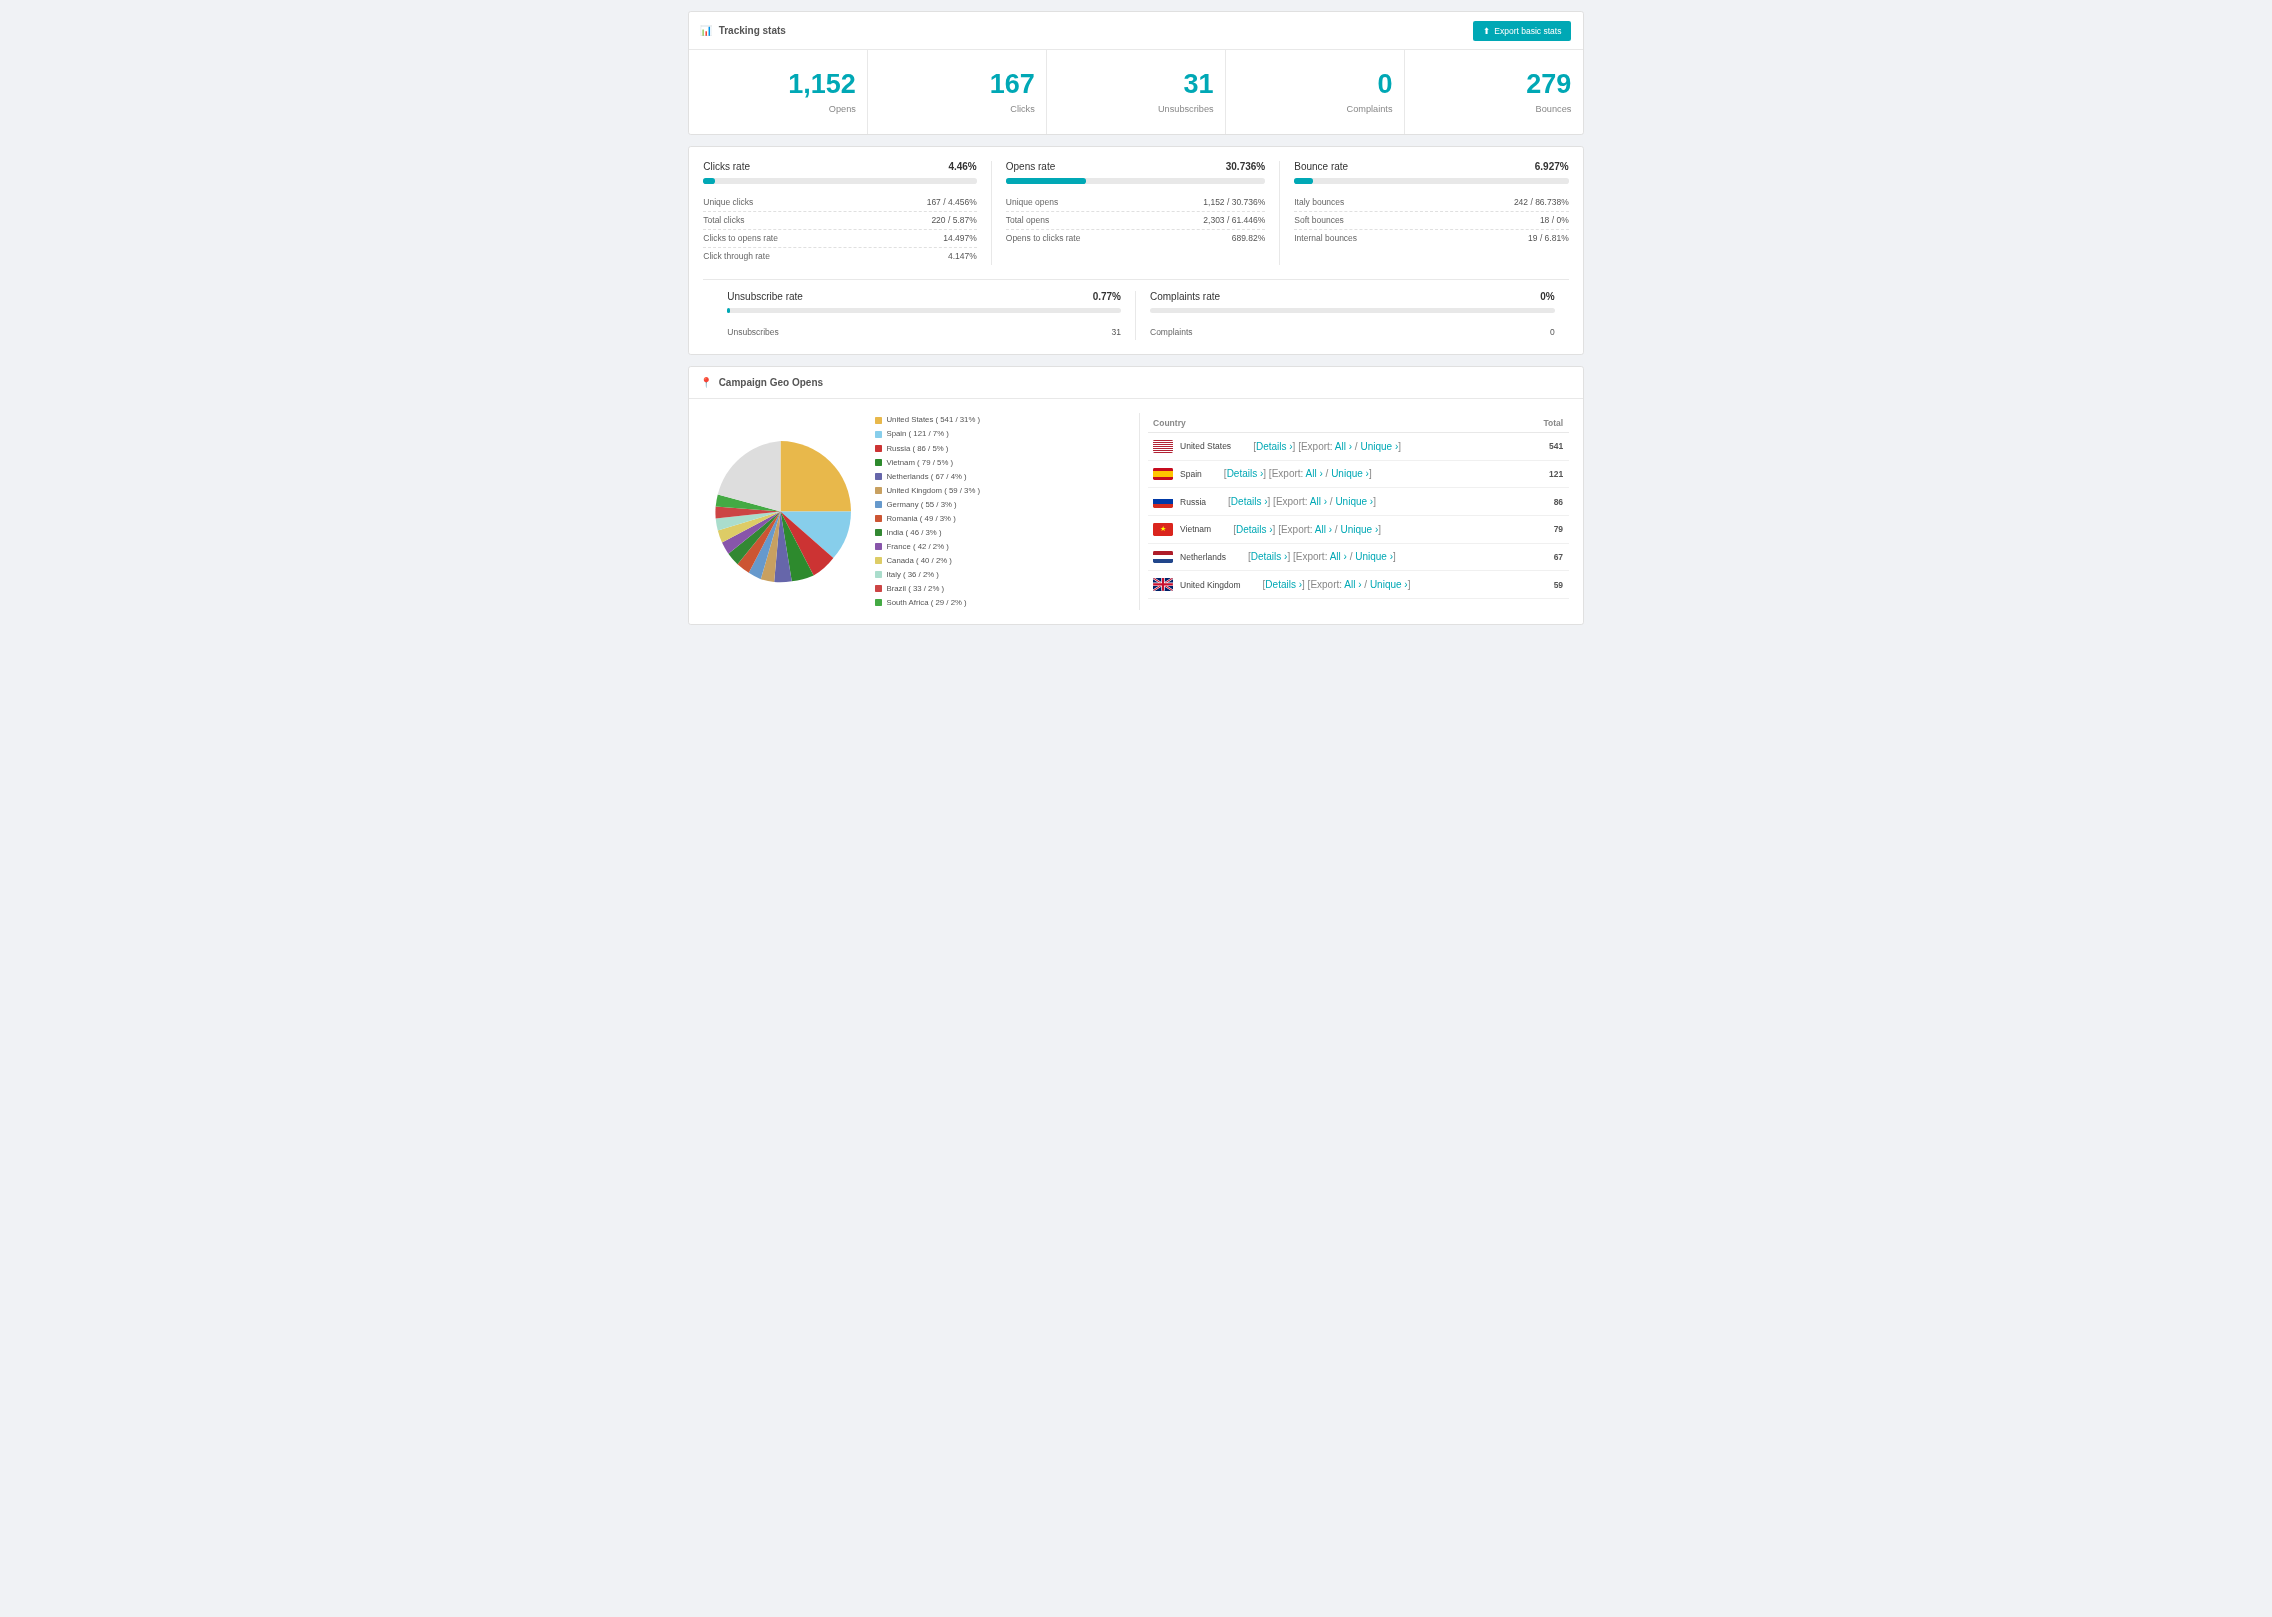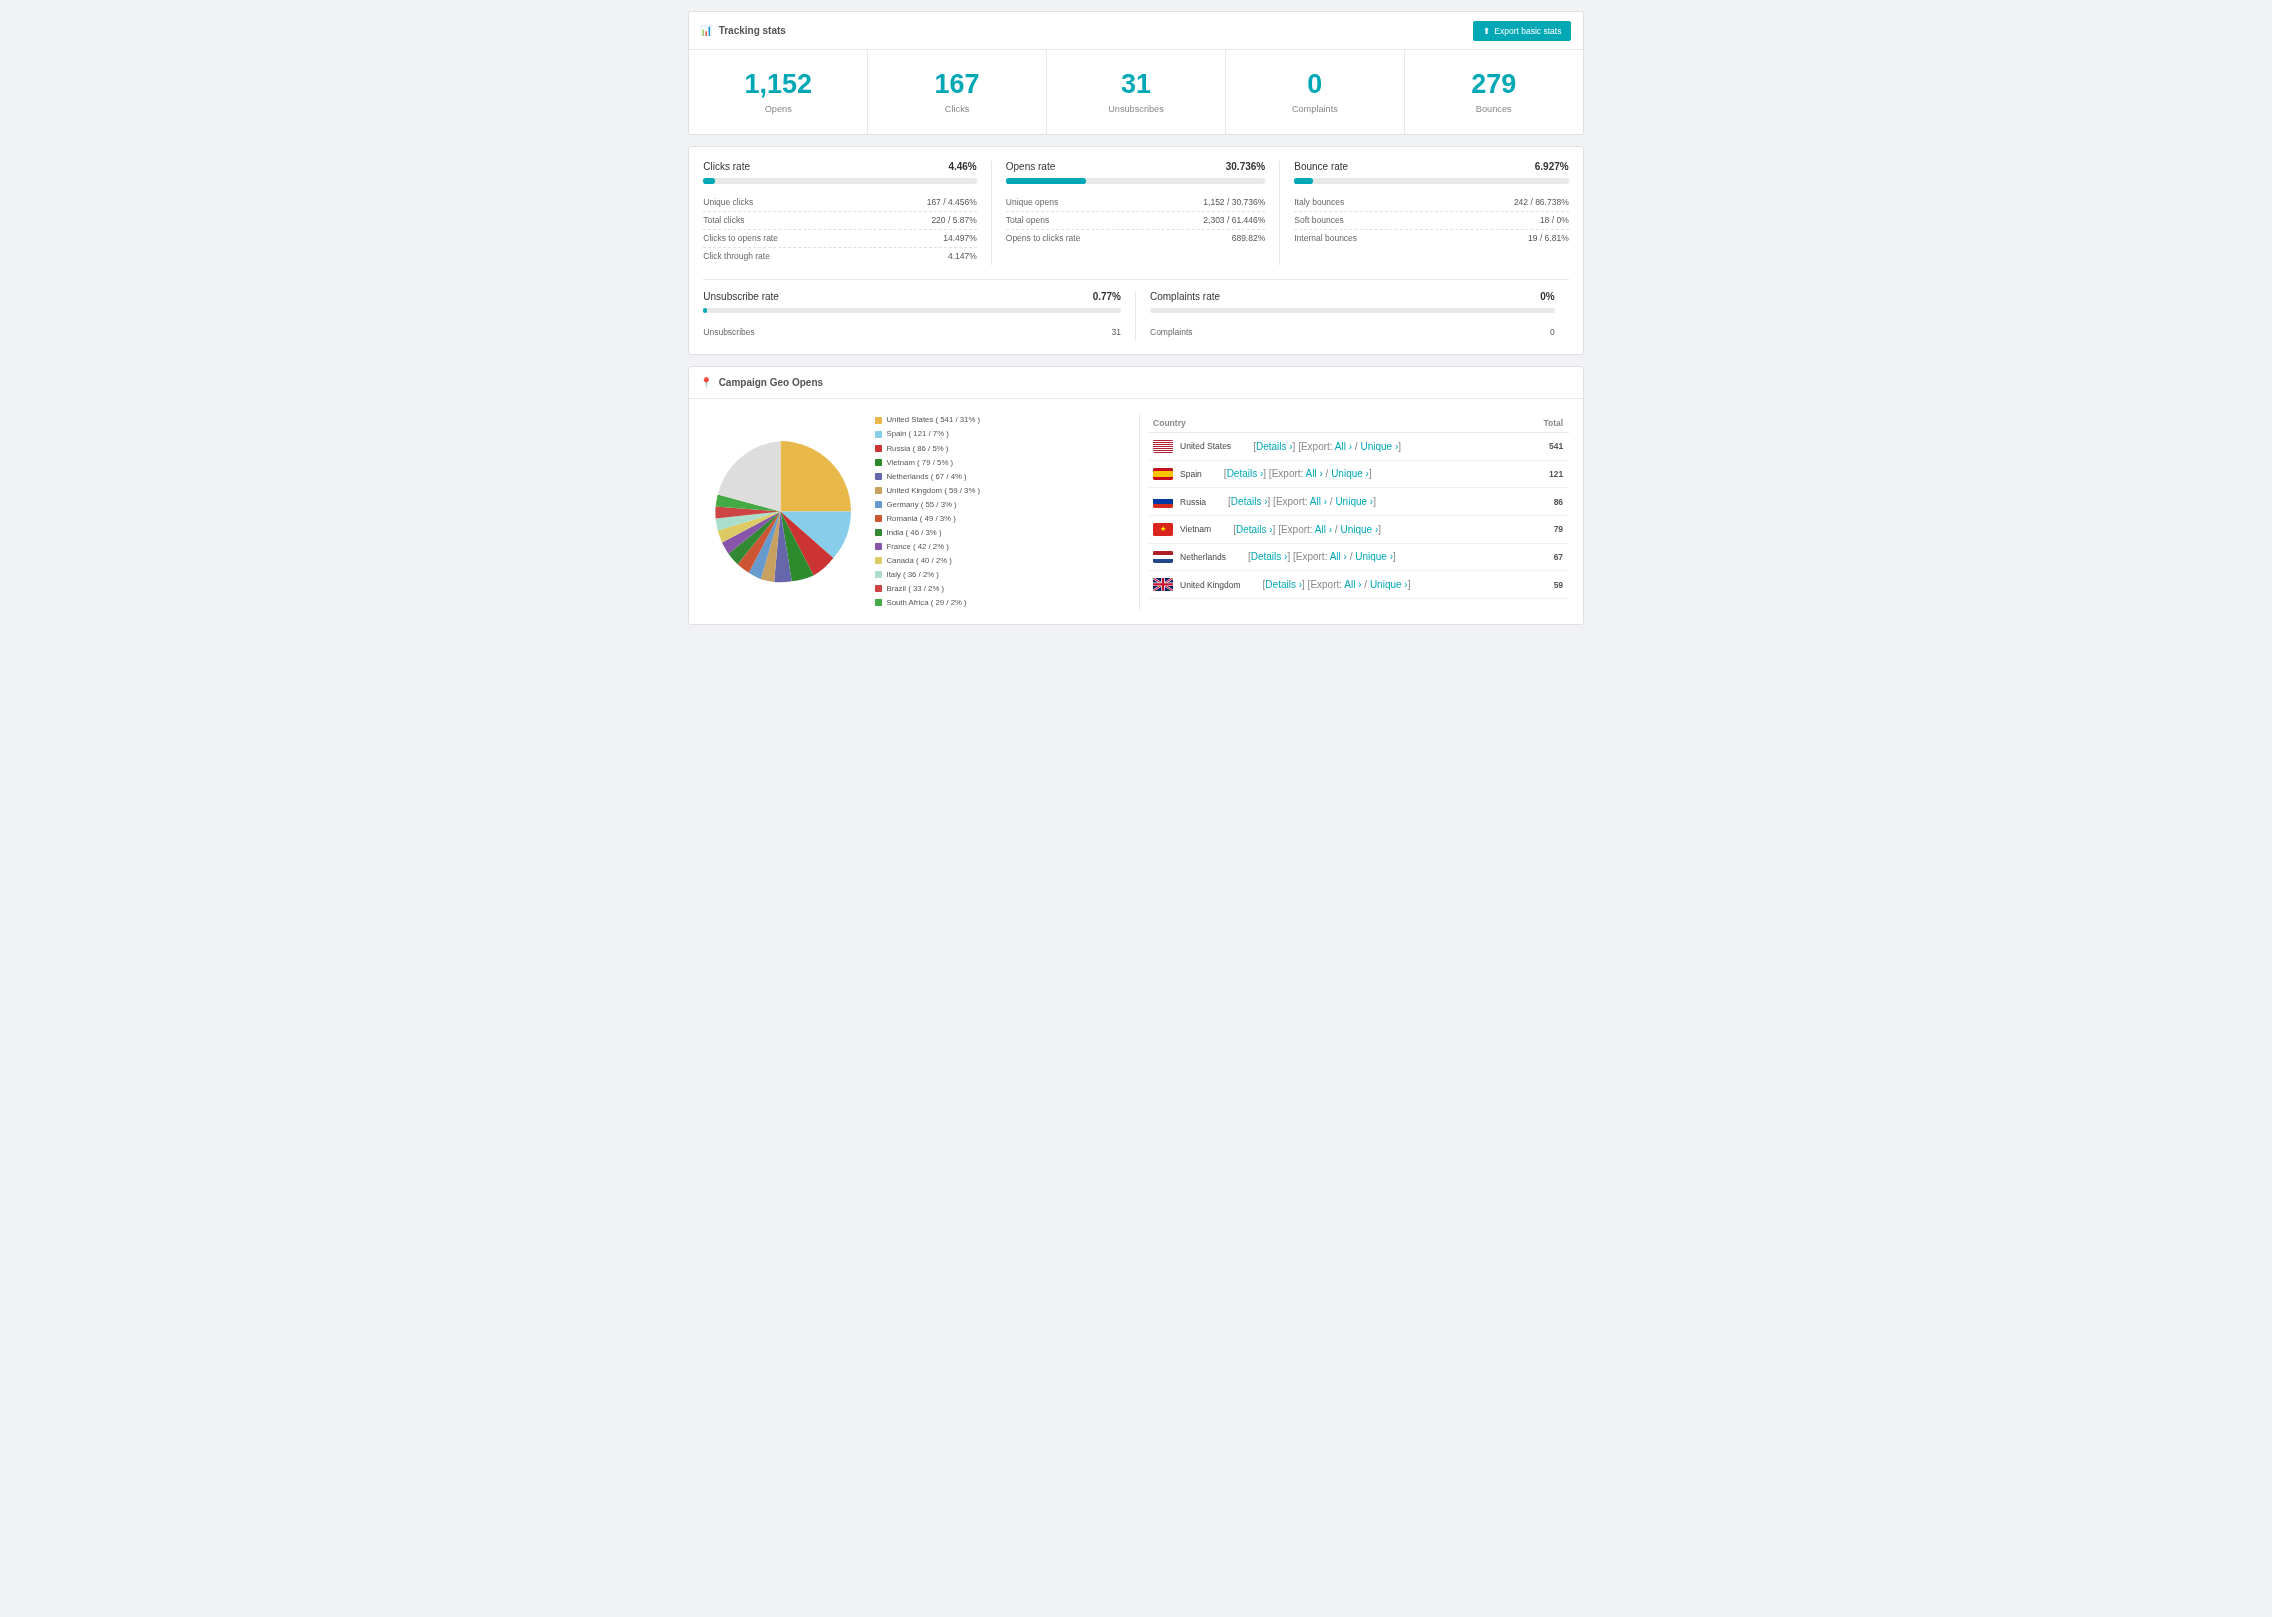--- a/index.html
+++ b/index.html
@@ -43,21 +43,21 @@
       gap: 4.2px;
     }
 
     
     .stats-row {
       display: flex;
       border-top: none;
     }
     .stat-box {
       flex: 1;
-      text-align: center;
+      text-align: right;
       padding: 20px 11.3px;
       border-right: 0.7px solid #e8e8e8;
     }
     .stat-box:last-child { border-right: none; }
     .stat-number {
       font-size: 27px;
       font-weight: 700;
       color: #00a8b5;
       line-height: 1.1;
     }
@@ -129,21 +129,21 @@
       display: grid;
       grid-template-columns: 1fr 1fr;
       gap: 0;
       padding: 14px;
       padding-top: 0;
     }
     .rates-grid-bottom .rate-col {
       padding: 0 14px;
       border-right: 0.7px solid #e8e8e8;
     }
-    .rates-grid-bottom .rate-col:first-child { padding-left: 0; }
+    .rates-grid-bottom .rate-col:first-child { padding-left: 0; margin-left: 24px; }
     .rates-grid-bottom .rate-col:last-child { border-right: none; }
 
     
     .geo-header {
       padding: 10px 11.3px;
       border-bottom: 0.7px solid #e8e8e8;
       font-size: 10px;
       font-weight: 600;
       color: #555;
       display: flex;

